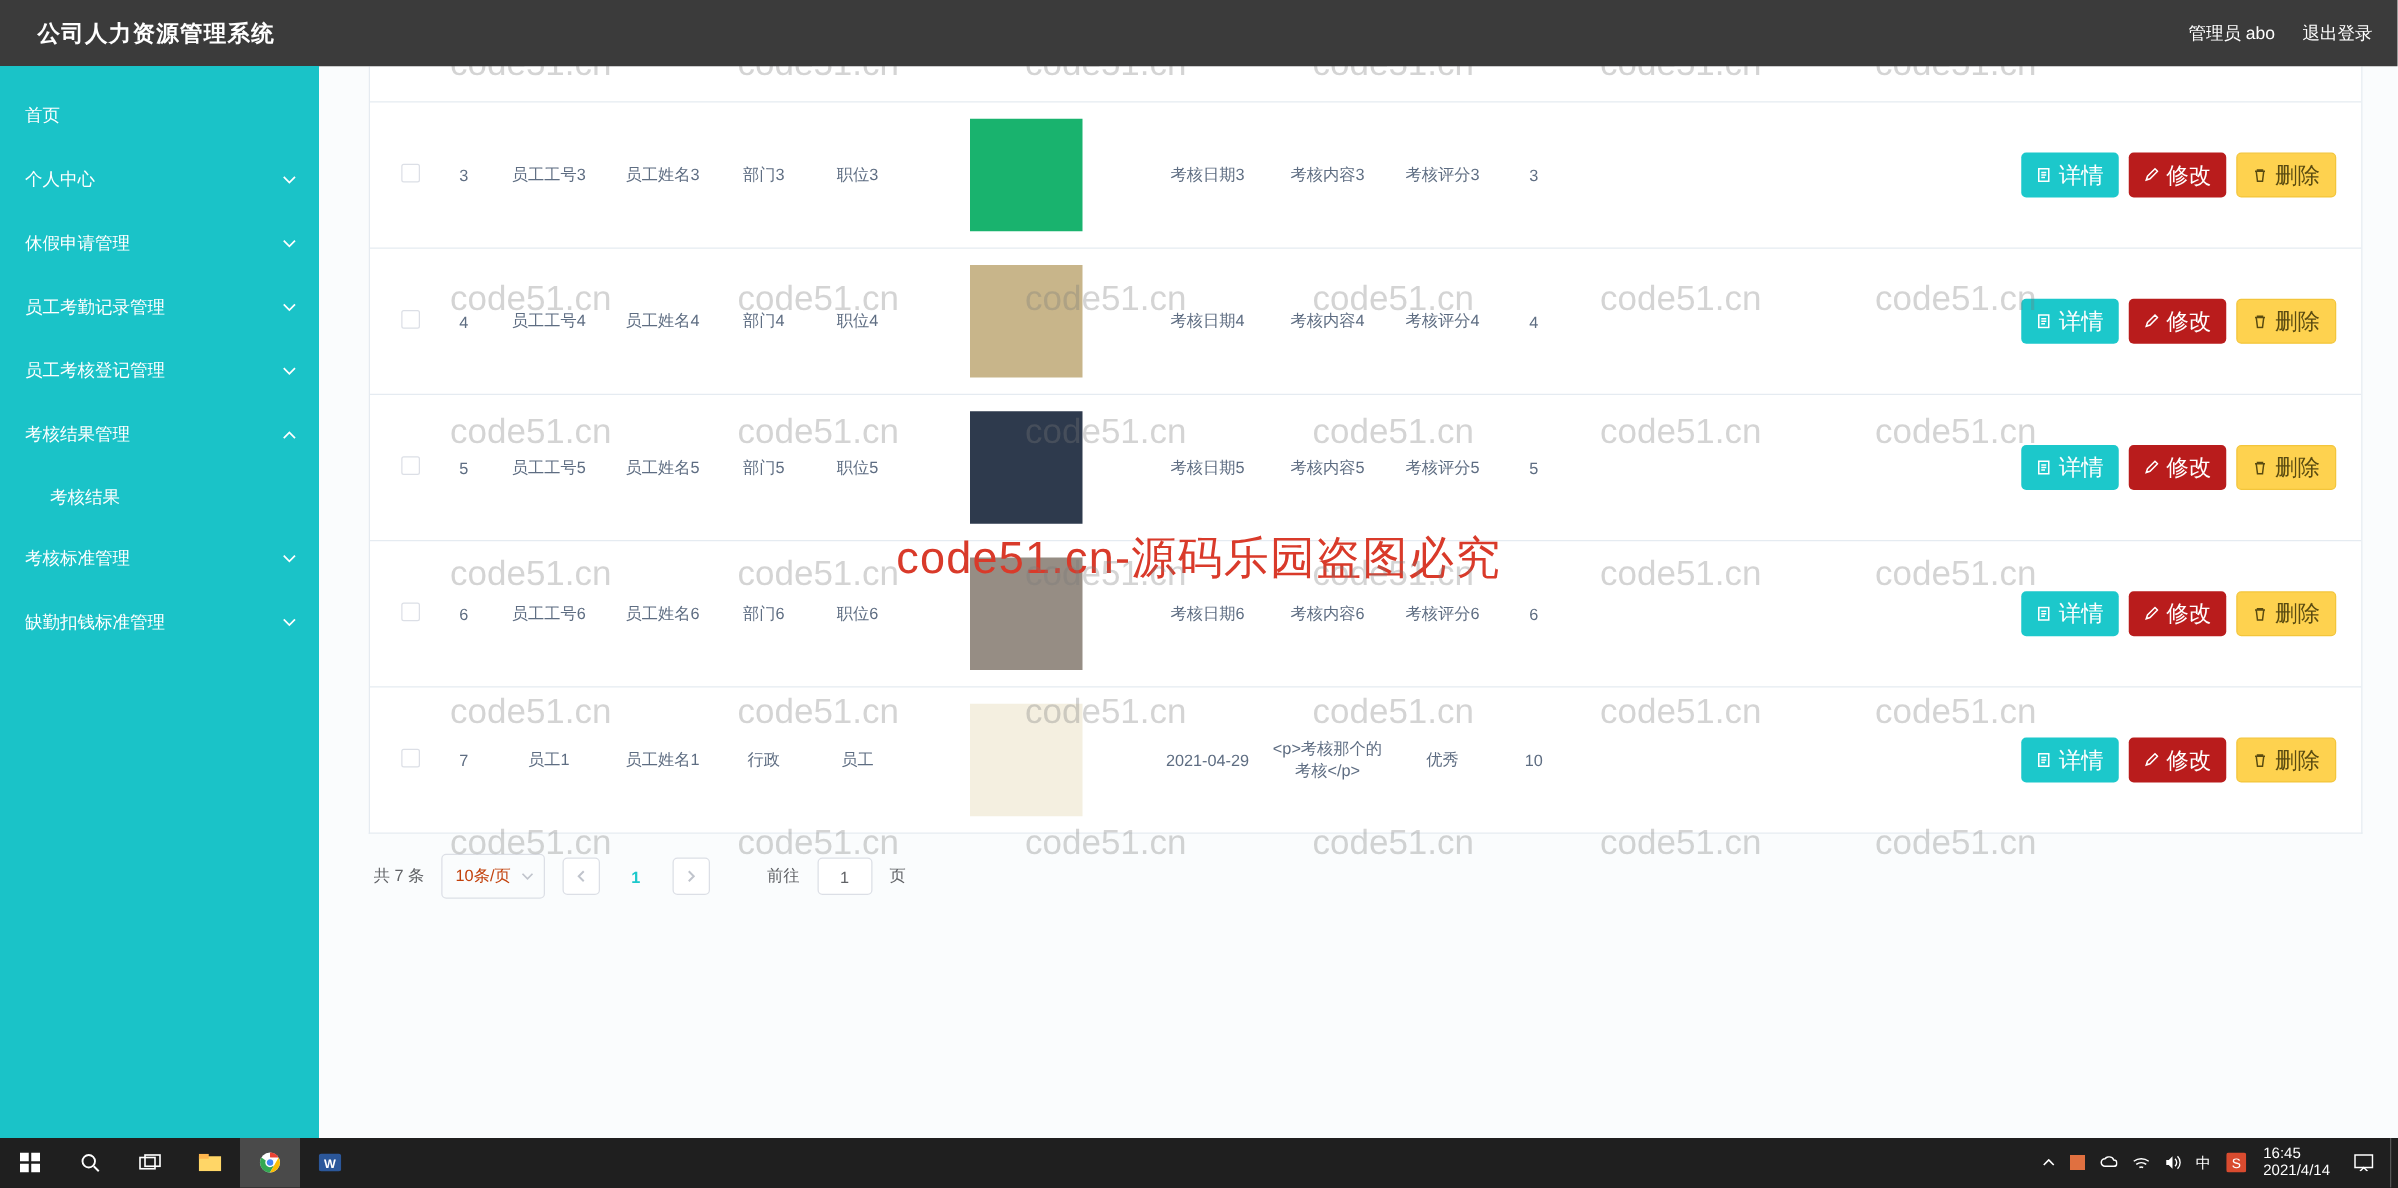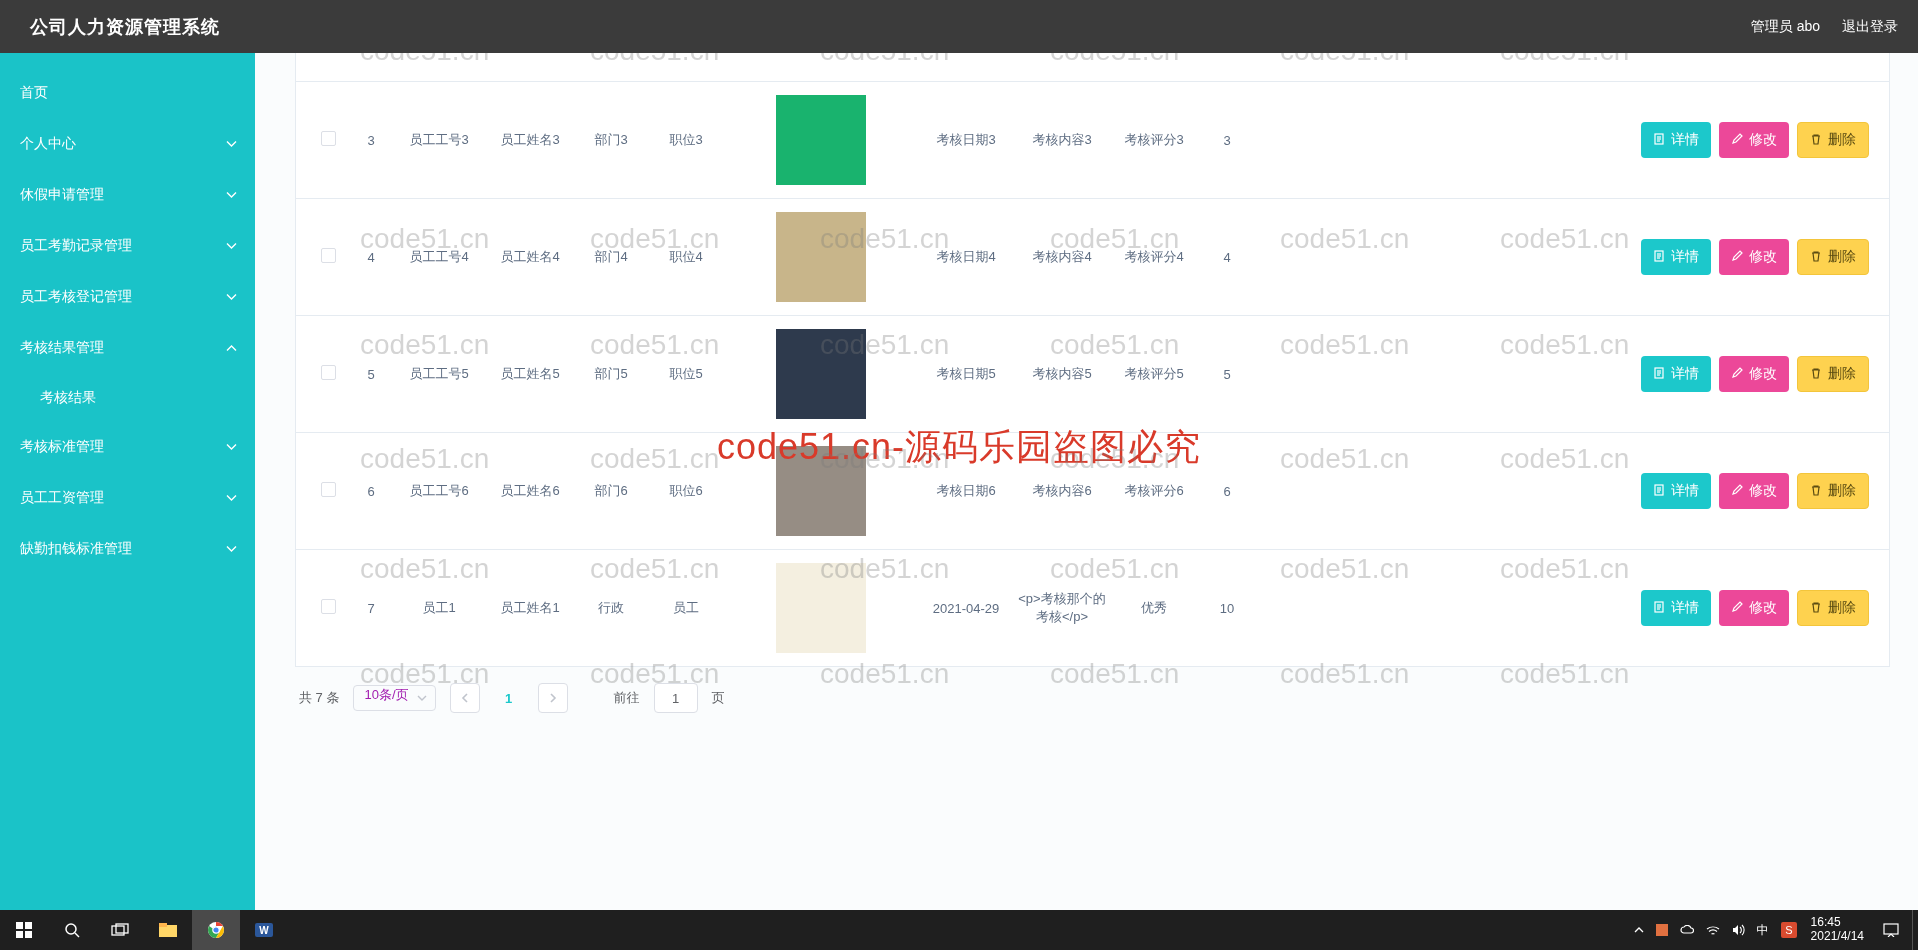--- a/index.html
+++ b/index.html
@@ -21,28 +21,28 @@
 
 .main { position:fixed; top:53px; left:255px; right:0; bottom:40px; overflow:auto; background:#fafcfd; padding:0 28px 24px 40px; }
 .table-wrap { background:#fff; border:1px solid #e5ebf1; border-top:none; }
 .row { display:grid; grid-template-columns:40px 46px 90px 92px 70px 80px 190px 100px 92px 92px 54px 1fr; align-items:center; min-height:117px; border-top:1px solid #e5ebf1; padding:0 12px; font-size:13px; color:#5e6d82; }
 .row.first { border-top:none; min-height:40px; }
 .cell { text-align:center; padding:4px 2px; overflow:hidden; text-overflow:ellipsis; }
 .cell.img { display:flex; align-items:center; justify-content:center; }
 .chk { width:15px; height:15px; border:1px solid #dcdfe6; border-radius:2px; display:inline-block; }
 .thumb { width:90px; height:90px; background:#e9eef3 center/cover no-repeat; display:inline-block; }
 .ops { display:flex; gap:8px; justify-content:flex-end; padding-right:8px; }
-.btn { height:36px; min-width:68px; border:none; border-radius:4px; font-size:14px; color:#fff; display:inline-flex; align-items:center; justify-content:center; gap:6px; cursor:pointer; padding:0 12px; }
+.btn { height:36px; min-width:68px; border:none; border-radius:4px; font-size:18px; color:#fff; display:inline-flex; align-items:center; justify-content:center; gap:6px; cursor:pointer; padding:0 12px; }
 .btn.teal   { background:#1cc8cb; }
-.btn.slate  { background:#ec4899; }
+.btn.slate  { background:#b91c1c; }
 .btn.yellow { background:#fed24f; color:#5a4b11; border:1px solid #f3c53b; }
 .ico { width:12px; height:12px; display:inline-block; }
 
 .pager { display:flex; align-items:center; gap:14px; padding:16px 4px 0; font-size:13px; color:#606266; }
-.pager .sel { height:26px; border:1px solid #dcdfe6; border-radius:4px; padding:0 26px 0 10px; position:relative; display:inline-flex; align-items:flex-start; color:#a21caf; }
+.pager .sel { height:36px; border:1px solid #dcdfe6; border-radius:4px; padding:0 26px 0 10px; position:relative; display:inline-flex; align-items:center; color:#c2410c; }
 .pager .sel .dd { position:absolute; right:8px; top:50%; transform:translateY(-50%); }
 .pg-btn { width:30px; height:30px; border:1px solid #dcdfe6; border-radius:4px; background:#fff; color:#c0c4cc; display:inline-flex; align-items:center; justify-content:center; cursor:pointer; }
 .pg-cur { width:30px; height:30px; display:inline-flex; align-items:center; justify-content:center; color:#1cc8cb; font-weight:600; }
 .pg-input { width:44px; height:30px; border:1px solid #dcdfe6; border-radius:4px; text-align:center; font-size:13px; color:#606266; }
 
 
 .wm-layer { position:fixed; inset:53px 0 40px 0; pointer-events:none; z-index:20; }
 .wm { position:absolute; font-size:28px; color:rgba(120,120,120,.32); white-space:nowrap; font-family:Arial,sans-serif; }
 .wm-big { position:absolute; left:50%; top:46%; transform:translate(-50%,-50%); color:#d93a2a; font-size:36px; font-weight:500; letter-spacing:1px; white-space:nowrap; }
 
@@ -88,25 +88,20 @@
           <path d="M1 1l4.5 4.5L10 1" fill="none" stroke="#fff" stroke-width="1.4"></path>
         </svg>
       </span></div>
     <div class="menu-item">考核结果管理<span class="chev">
         <svg width="11" height="7" viewBox="0 0 11 7">
           <path d="M1 6l4.5-4.5L10 6" fill="none" stroke="#fff" stroke-width="1.4"></path>
         </svg>
       </span></div>
     <div class="menu-sub">考核结果</div>
     <div class="menu-item">考核标准管理<span class="chev">
-        <svg width="11" height="7" viewBox="0 0 11 7">
-          <path d="M1 1l4.5 4.5L10 1" fill="none" stroke="#fff" stroke-width="1.4"></path>
-        </svg>
-      </span></div>
-    <div class="menu-item">员工工资管理<span class="chev">
         <svg width="11" height="7" viewBox="0 0 11 7">
           <path d="M1 1l4.5 4.5L10 1" fill="none" stroke="#fff" stroke-width="1.4"></path>
         </svg>
       </span></div>
     <div class="menu-item">缺勤扣钱标准管理<span class="chev">
         <svg width="11" height="7" viewBox="0 0 11 7">
           <path d="M1 1l4.5 4.5L10 1" fill="none" stroke="#fff" stroke-width="1.4"></path>
         </svg>
       </span></div>
   </div>

